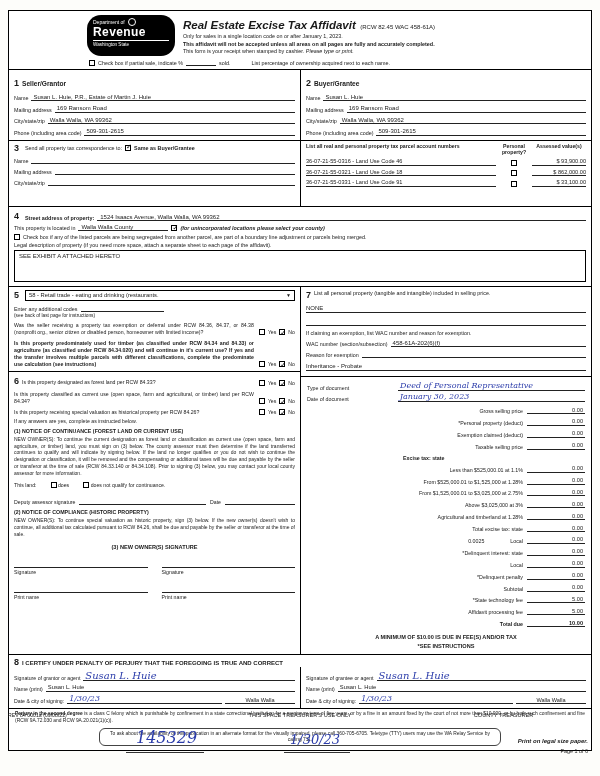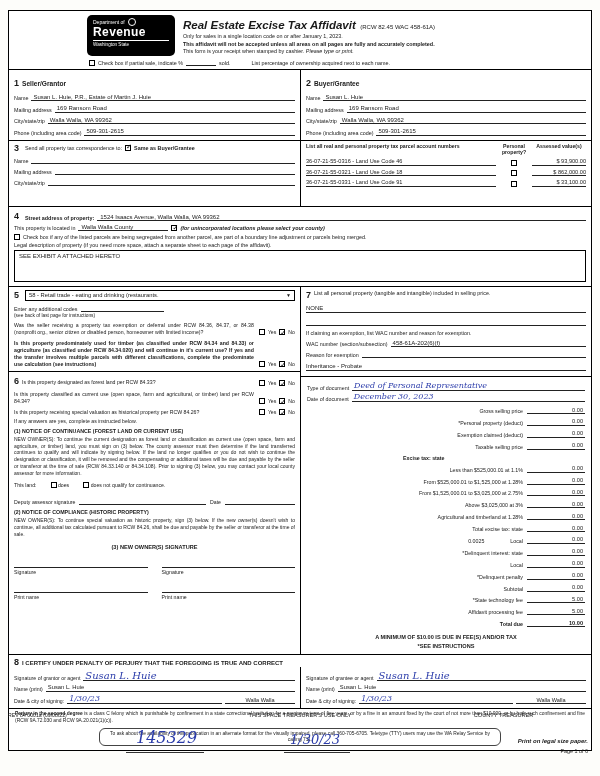--- a/index.html
+++ b/index.html
@@ -7,21 +7,21 @@
   .page { width:600px; height:776px; margin:0 auto; background:#fdfdfa; position:relative;
           font-family:"Liberation Sans","DejaVu Sans",sans-serif; color:#1a1a1a; overflow:hidden; }
   .outer { position:absolute; top:10px; left:8px; width:584px; border:1.6px solid #000; background:#fff; }
 
   .b { font-weight:bold; }
   .i { font-style:italic; }
   .hand { font-family:"DejaVu Serif","Liberation Serif",serif; font-style:italic; color:#2b3caa; }
 
   
   .header { display:flex; padding:4px 6px 2px 78px; }
-  .logo { background:#000; color:#fff; border-radius:5px; padding:3px 6px 2px; width:88px; flex:none; }
+  .logo { background:#000; color:#fff; border-radius:14px; padding:3px 6px 2px; width:88px; flex:none; }
   .logo-top { display:flex; align-items:center; gap:3px; }
   .logo-small { font-size:5px; }
   .logo-seal { width:8px; height:8px; border:1px solid #fff; border-radius:50%; display:inline-block; }
   .logo-big { font-size:12px; font-weight:bold; letter-spacing:.4px; line-height:1.05; }
   .logo-sub { font-size:4.6px; border-top:.6px solid #fff; padding-top:1px; margin-top:1px; }
   .header-text { padding-left:8px; flex:1; }
   .title { font-size:11.5px; font-weight:bold;font-style:italic; }
   .title-ref { font-size:6px; }
   .note { font-size:5.4px; line-height:1.4; }
 
@@ -88,21 +88,21 @@
   .siglab { font-size:5.2px; margin-top:1px; }
   .sig2 { margin-top:10px; }
 
   
   .sec7 { padding:3px 5px 5px; font-size:5.4px; }
   .blankline { border-bottom:.9px solid #222; min-height:8px; margin-top:5px; }
   .taxcalc { border-top:1.2px solid #000; padding:3px 6px 4px; font-size:5.3px; }
   .docline { display:flex; align-items:flex-end; gap:3px; margin-top:2px; }
   .docline .lab { white-space:nowrap; }
   .docline .val { flex:1; border-bottom:.9px solid #222; min-height:9px; padding:0 2px; }
-  .hand-doc { font-size:8px; line-height:1; }
+  .hand-doc { font-size:8px; line-height:1;margin-left:46px; }
   .taxrow { display:flex; justify-content:flex-end; align-items:flex-end; margin-top:4.4px; }
   .taxlabel { text-align:right; padding-right:4px; }
   .taxval { width:58px; border-bottom:.9px solid #222; text-align:right; padding:0 2px .5px; font-size:5.6px; flex:none; }
   .excise-head { margin-top:5px; font-weight:bold; padding-left:96px; }
   .localrate { margin-right:26px; }
   .minnote { text-align:center; font-weight:bold; font-size:5.6px; margin-top:6px; line-height:1.5; }
 
   
   .sec8 { border-bottom:1.4px solid #000; min-height:52px; }
   .sec8-head { padding:2px 5px 0; font-size:6px; font-weight:bold; display:flex; align-items:baseline; }
@@ -390,21 +390,21 @@
           <div class="blankline" style="font-size:6px;">Inheritance - Probate</div>
         </div>
 
         <div class="taxcalc">
           <div class="docline">
             <span class="lab">Type of document</span>
             <span class="val hand hand-doc">Deed of Personal Representative</span>
           </div>
           <div class="docline">
             <span class="lab">Date of document</span>
-            <span class="val hand hand-doc">December 30, 2023</span>
+            <span class="val hand hand-doc">January 30, 2023</span>
           </div>
 
           <div class="taxrow">
               <span class="taxlabel">Gross selling price</span>
               <span class="taxval">0.00</span>
             </div>
           <div class="taxrow">
               <span class="taxlabel">*Personal property (deduct)</span>
               <span class="taxval">0.00</span>
             </div>

